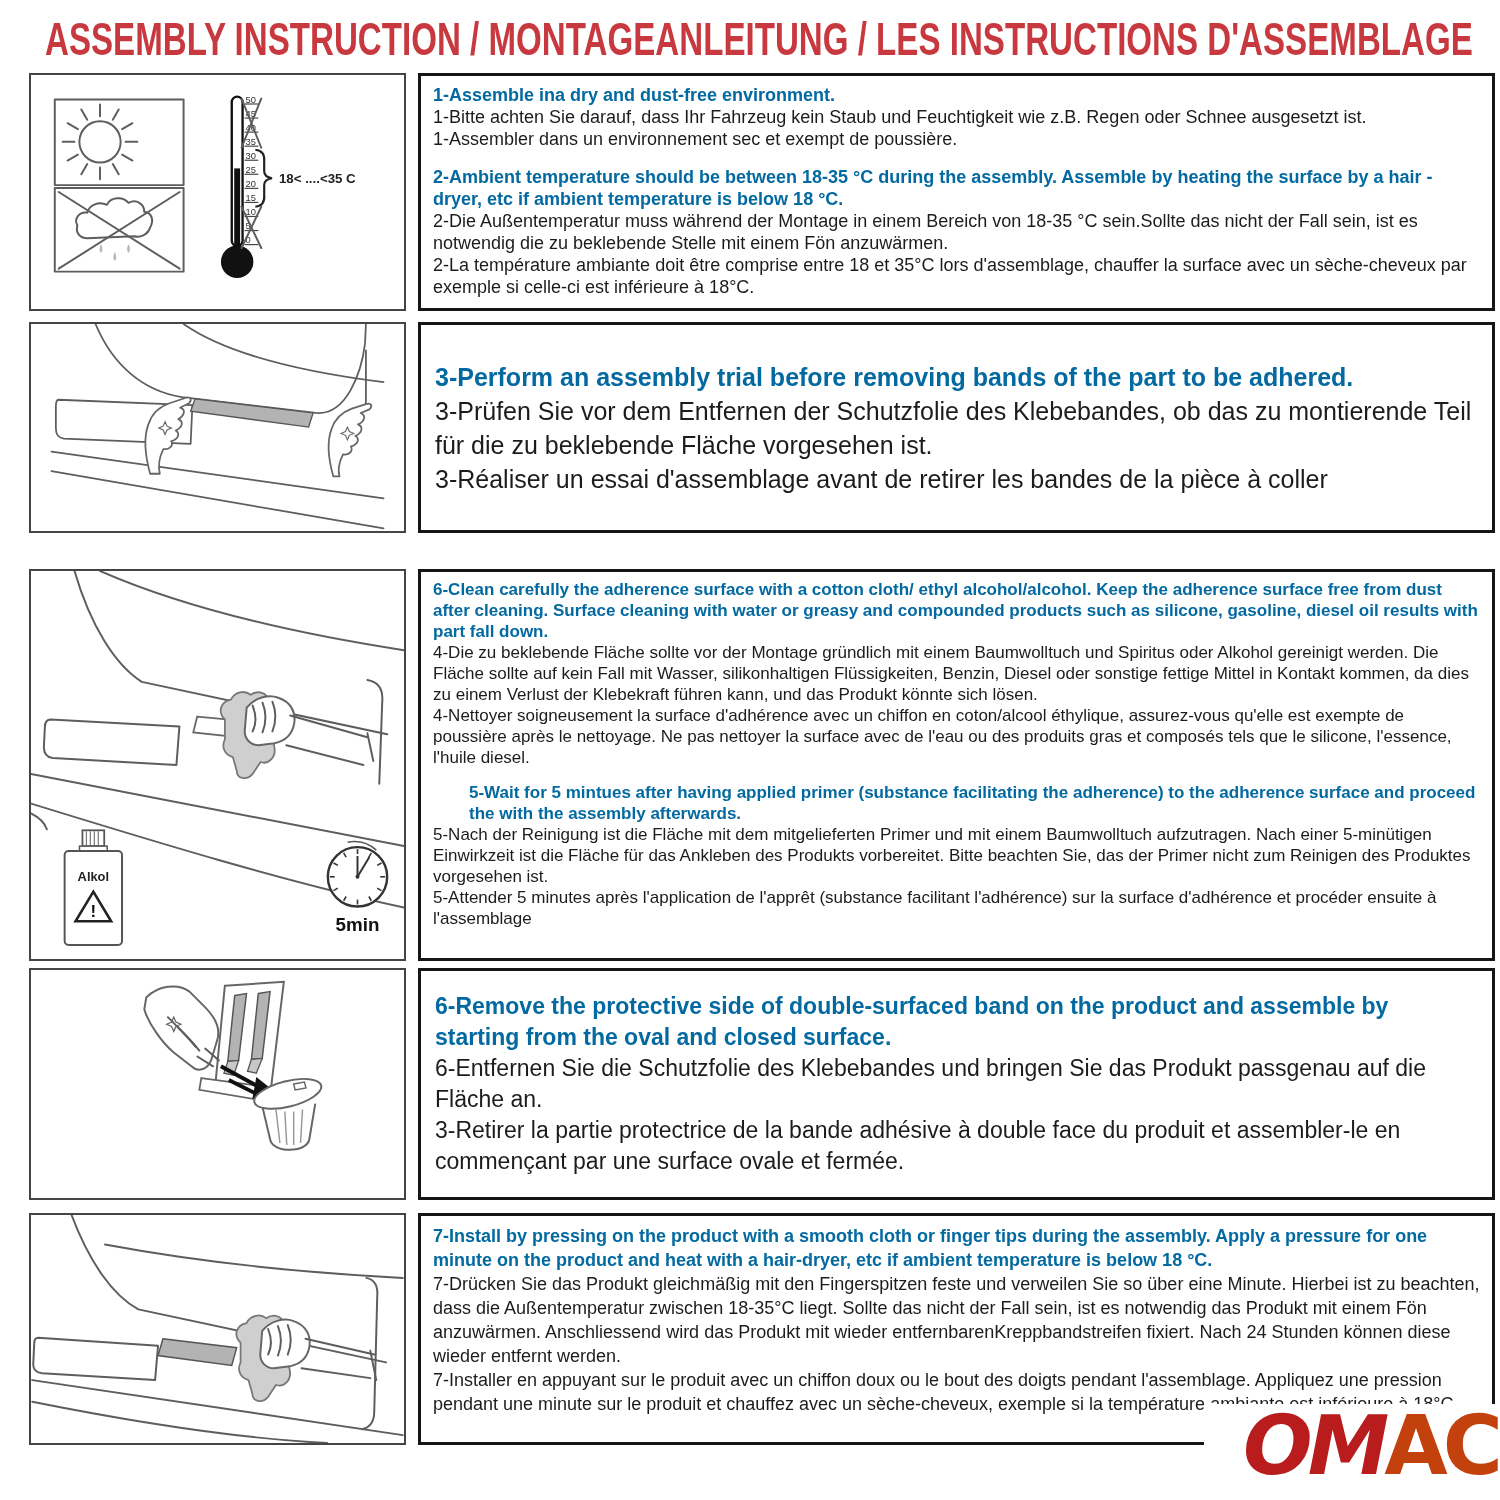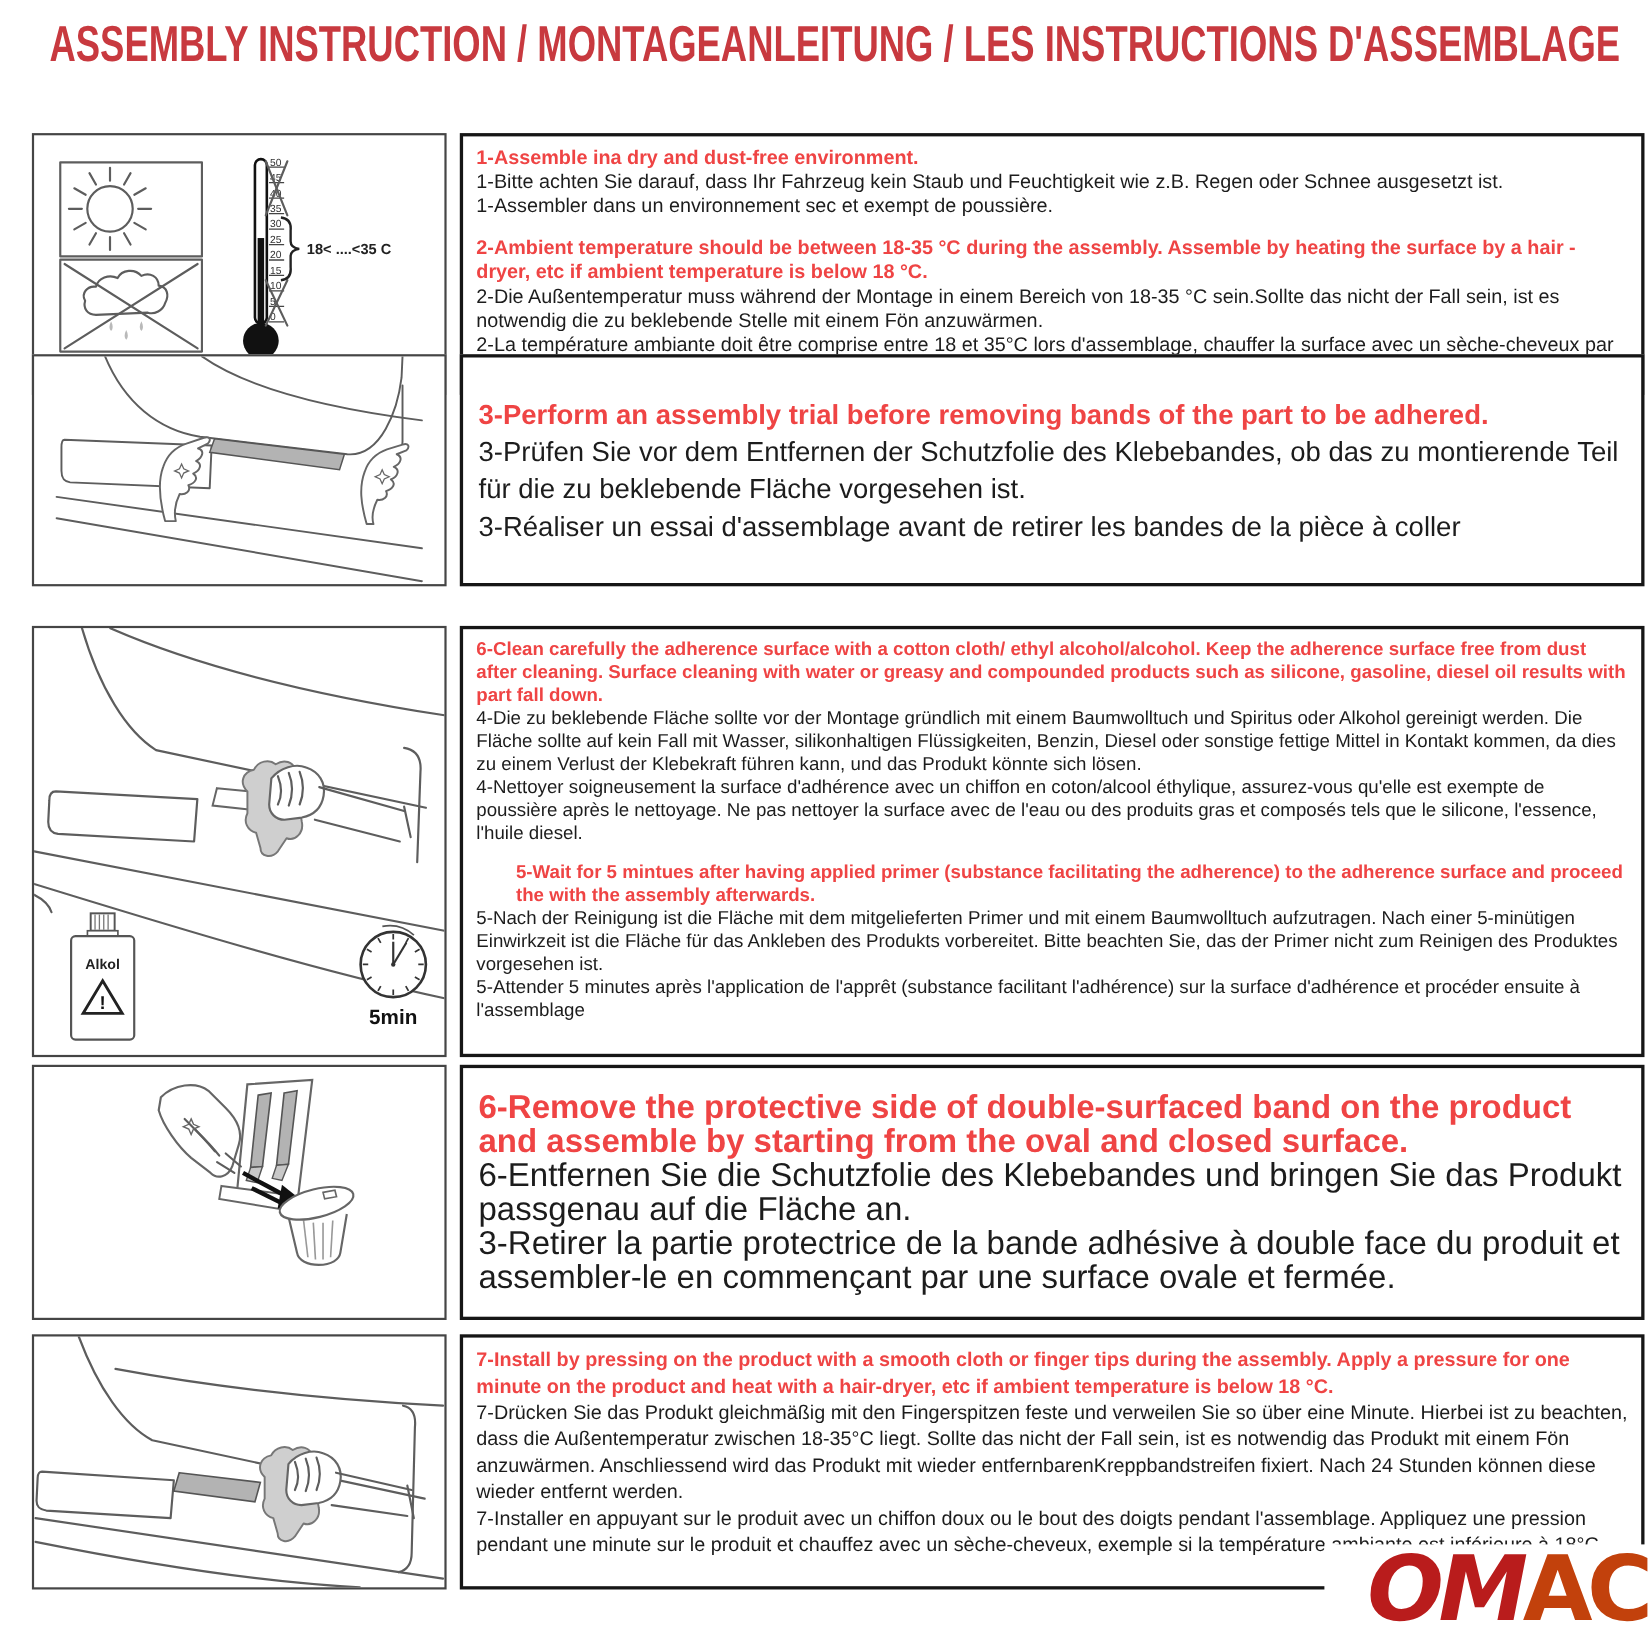--- a/index.html
+++ b/index.html
@@ -8,27 +8,27 @@
   .title{position:absolute;left:45px;top:12px;margin:0;white-space:nowrap;
          font-size:46px;font-weight:700;letter-spacing:0;color:#c8393f;
          transform:scaleX(0.72);transform-origin:left top;}
   .row{position:absolute;left:0;width:1500px;}
   .fig{position:absolute;left:29px;top:0;bottom:0;width:377px;box-sizing:border-box;
        border:2px solid #454545;background:#fff;}
   .fig svg{position:absolute;left:0;top:0;width:100%;height:100%;}
   .txt{position:absolute;left:418px;top:0;bottom:0;width:1077px;box-sizing:border-box;
        border:3px solid #161616;background:#fff;}
   .txt p{margin:0;}
-  .b{font-weight:700;color:#ef4444;}
+  .b{font-weight:700;color:#0369a1;}
   .txt-r1{font-size:18px;line-height:22px;padding:8px 12px;}
   .txt-r1 .gap{margin-top:16px;}
   .txt-r2{font-size:25px;line-height:34px;padding:10px 14px;display:flex;flex-direction:column;justify-content:center;}
   .txt-r3{font-size:17px;line-height:21px;padding:7px 12px;}
   .txt-r3 .gap{margin-top:14px;margin-left:36px;}
-  .txt-r4{font-size:30px;line-height:31px;padding:10px 14px;display:flex;flex-direction:column;justify-content:center;}
+  .txt-r4{font-size:23px;line-height:31px;padding:10px 14px;display:flex;flex-direction:column;justify-content:center;}
   .txt-r5{font-size:18px;line-height:24px;padding:8px 12px;}
   .logo{position:absolute;left:1204px;top:1404px;width:294px;height:84px;background:#fff;
         display:flex;align-items:center;justify-content:flex-end;z-index:5;
         font-family:"DejaVu Sans",sans-serif;font-weight:800;font-size:82px;
         letter-spacing:-5px;line-height:1;}
   .logo .lb{color:#b91c1c;font-style:italic;}
   .logo .lr{color:#c2410c;}
   .art{stroke:#5d5d5d;stroke-width:2;fill:none;stroke-linecap:round;stroke-linejoin:round;}
   .hand{fill:#ffffff;stroke:#666;stroke-width:2;stroke-linejoin:round;}
   .cloth{fill:#cfcfcf;stroke:#777;stroke-width:1.8;stroke-linejoin:round;}
@@ -36,21 +36,21 @@
   .blackink{fill:#111;}
   text{font-family:"Liberation Sans","DejaVu Sans",sans-serif;}
 </style>
 </head>
 <body>
 
 <div class="page">
 
   <h1 class="title">ASSEMBLY INSTRUCTION / MONTAGEANLEITUNG / LES INSTRUCTIONS D'ASSEMBLAGE</h1>
 
-  <section class="row" style="top:73px;height:238px;margin-top:48px;">
+  <section class="row" style="top:73px;height:238px;">
     <div class="fig">
       <svg viewBox="0 0 377 238">
         <rect x="23" y="25" width="131" height="87" class="art"></rect>
         <g>
           <circle cx="69" cy="68" r="21" class="art"></circle>
           <g class="art" stroke-width="2">
             <line x1="95" y1="68" x2="107" y2="68"></line>
               <line x1="91.5" y1="81" x2="102" y2="87"></line>
             <line x1="82" y1="90.5" x2="88" y2="101"></line>
               <line x1="69" y1="94" x2="69" y2="106"></line>

